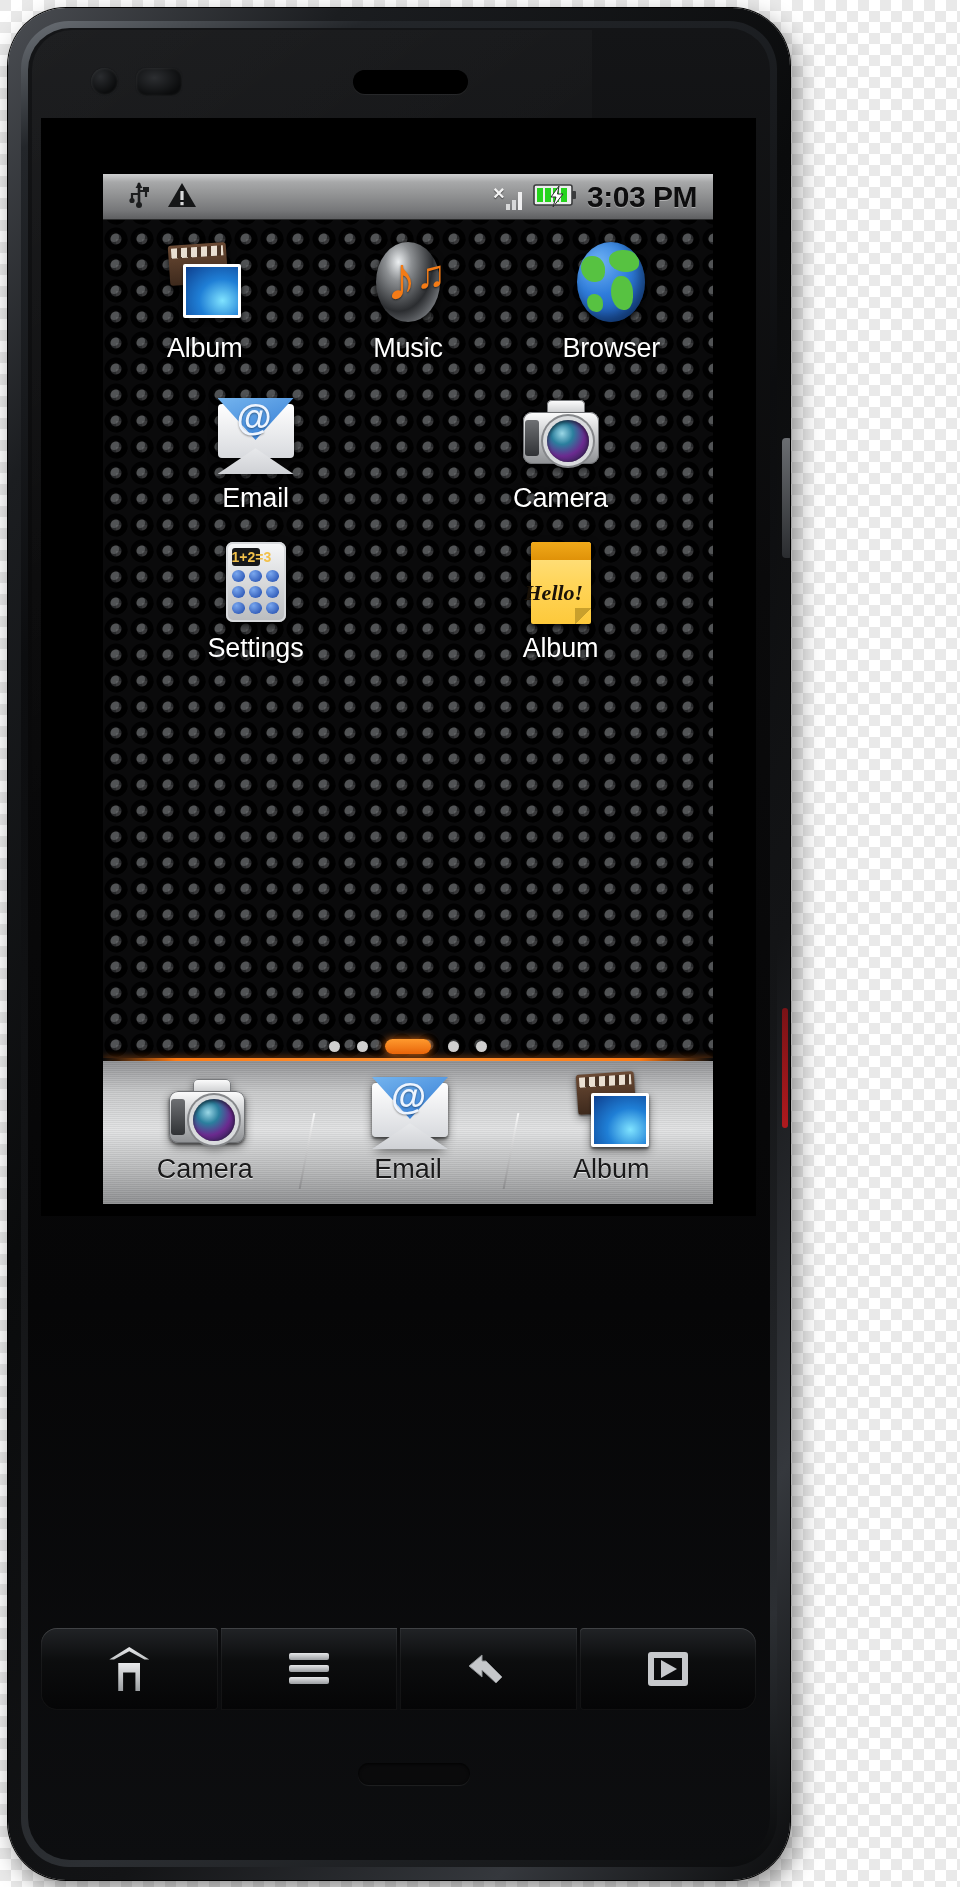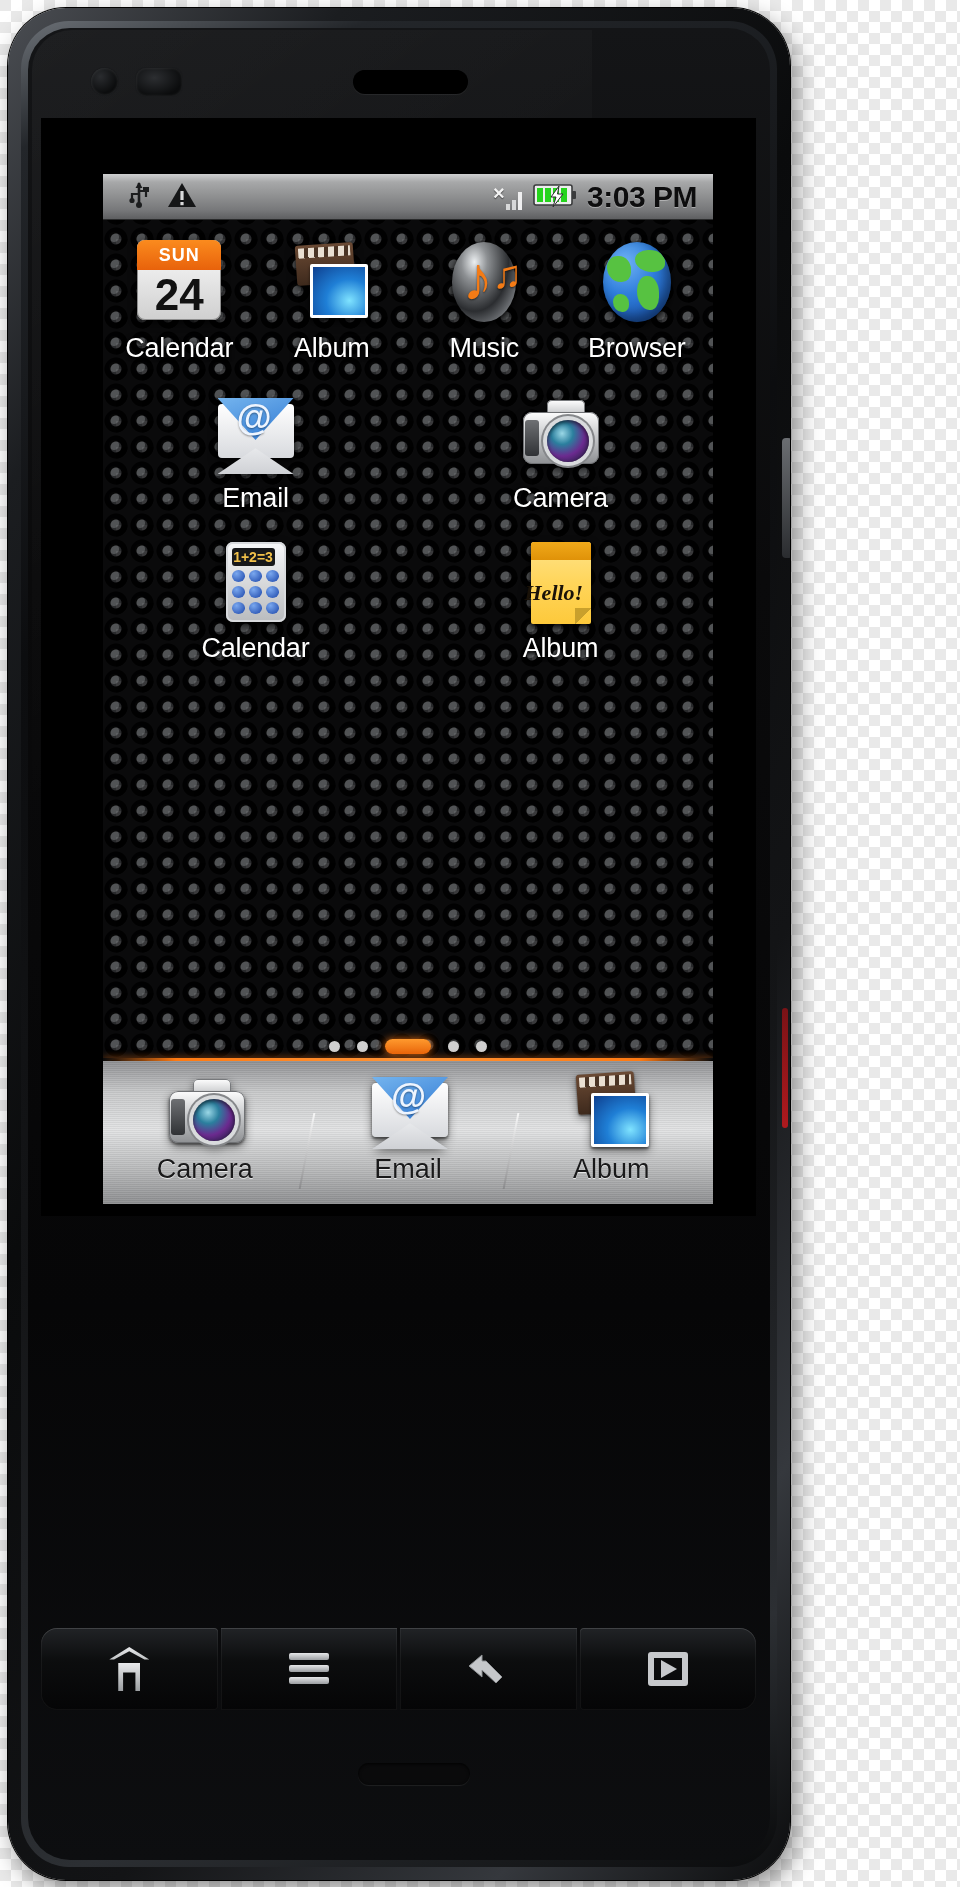--- a/index.html
+++ b/index.html
@@ -287,21 +287,21 @@
   .bell.l { left: 2px; top: 2px; transform: rotate(-28deg); }
   .bell.r { right: 2px; top: 2px; transform: rotate(28deg); }
   .hand { position:absolute; background:#e8720d; transform-origin: bottom center; border-radius:2px; }
   .hand.h { left: 41px; top: 26px; width: 4px; height: 18px; background:#f08a1d; }
   .hand.m { left: 41px; top: 42px; width: 26px; height: 4px; transform-origin: left center; }
 
   
   .calc-body { position:absolute; left: 12px; top: 2px; width: 60px; height: 80px; border-radius: 7px;
          background: linear-gradient(180deg,#f7f8f9,#b9bbbe);
          box-shadow: inset 0 0 0 2px #d8dadd, 0 2px 3px rgba(0,0,0,.55); }
-  .calc-disp { position:absolute; left: 18px; top: 8px; width: 43px; height: 18px;
+  .calc-disp { position:absolute; left: 18px; top: 8px; width: 28px; height: 18px;
          background:#17181a; border-radius:3px; color:#f2c14a; font-size: 14px; font-weight:bold;
          text-align:center; line-height: 18px; font-family:"Liberation Sans", sans-serif; }
   .calc-keys { position:absolute; left: 18px; top: 30px; width: 48px;
          display:grid; grid-template-columns: repeat(3, 1fr); gap: 4px; }
   .calc-keys b { display:block; height: 12px; border-radius: 50%;
          background: radial-gradient(circle at 35% 30%, #7aa8ef, #1a44a8); }
 
   
   .memo { position:absolute; left: 12px; top: 2px; width: 60px; height: 82px;
          background: linear-gradient(180deg,#ffe48a 0%, #ffd55a 50%, #fdc93b 100%);
@@ -455,29 +455,20 @@
               </svg>
             </span>
             <span class="sb-clock">3:03 PM</span>
           </div>
         </div>
 
         <div class="apps-area">
 
           <div class="app-row">
 
-            <div class="app-cell">
-              <div class="app-icon">
-                <div class="cal">
-                  <div class="cal-top">SUN</div>
-                  <div class="cal-day">24</div>
-                </div>
-              </div>
-              <div class="app-label">Calendar</div>
-            </div>
 
             <div class="app-cell">
               <div class="app-icon">
                 <span class="film"></span>
                   <span class="photo">
                     <i></i>
                   </span>
               </div>
               <div class="app-label">Album</div>
             </div>
@@ -540,21 +531,21 @@
                     <b></b>
                     <b></b>
                     <b></b>
                     <b></b>
                     <b></b>
                     <b></b>
                     <b></b>
                     <b></b>
                   </span>
               </div>
-              <div class="app-label">Calendar</div>
+              <div class="app-label">Settings</div>
             </div>
 
             <div class="app-cell">
               <div class="app-icon">
                 <span class="memo">
                     <i class="memo-top"></i>
                     <i class="memo-curl"></i>
                   </span>
                 <span class="memo-txt">Hello!</span>
               </div>

